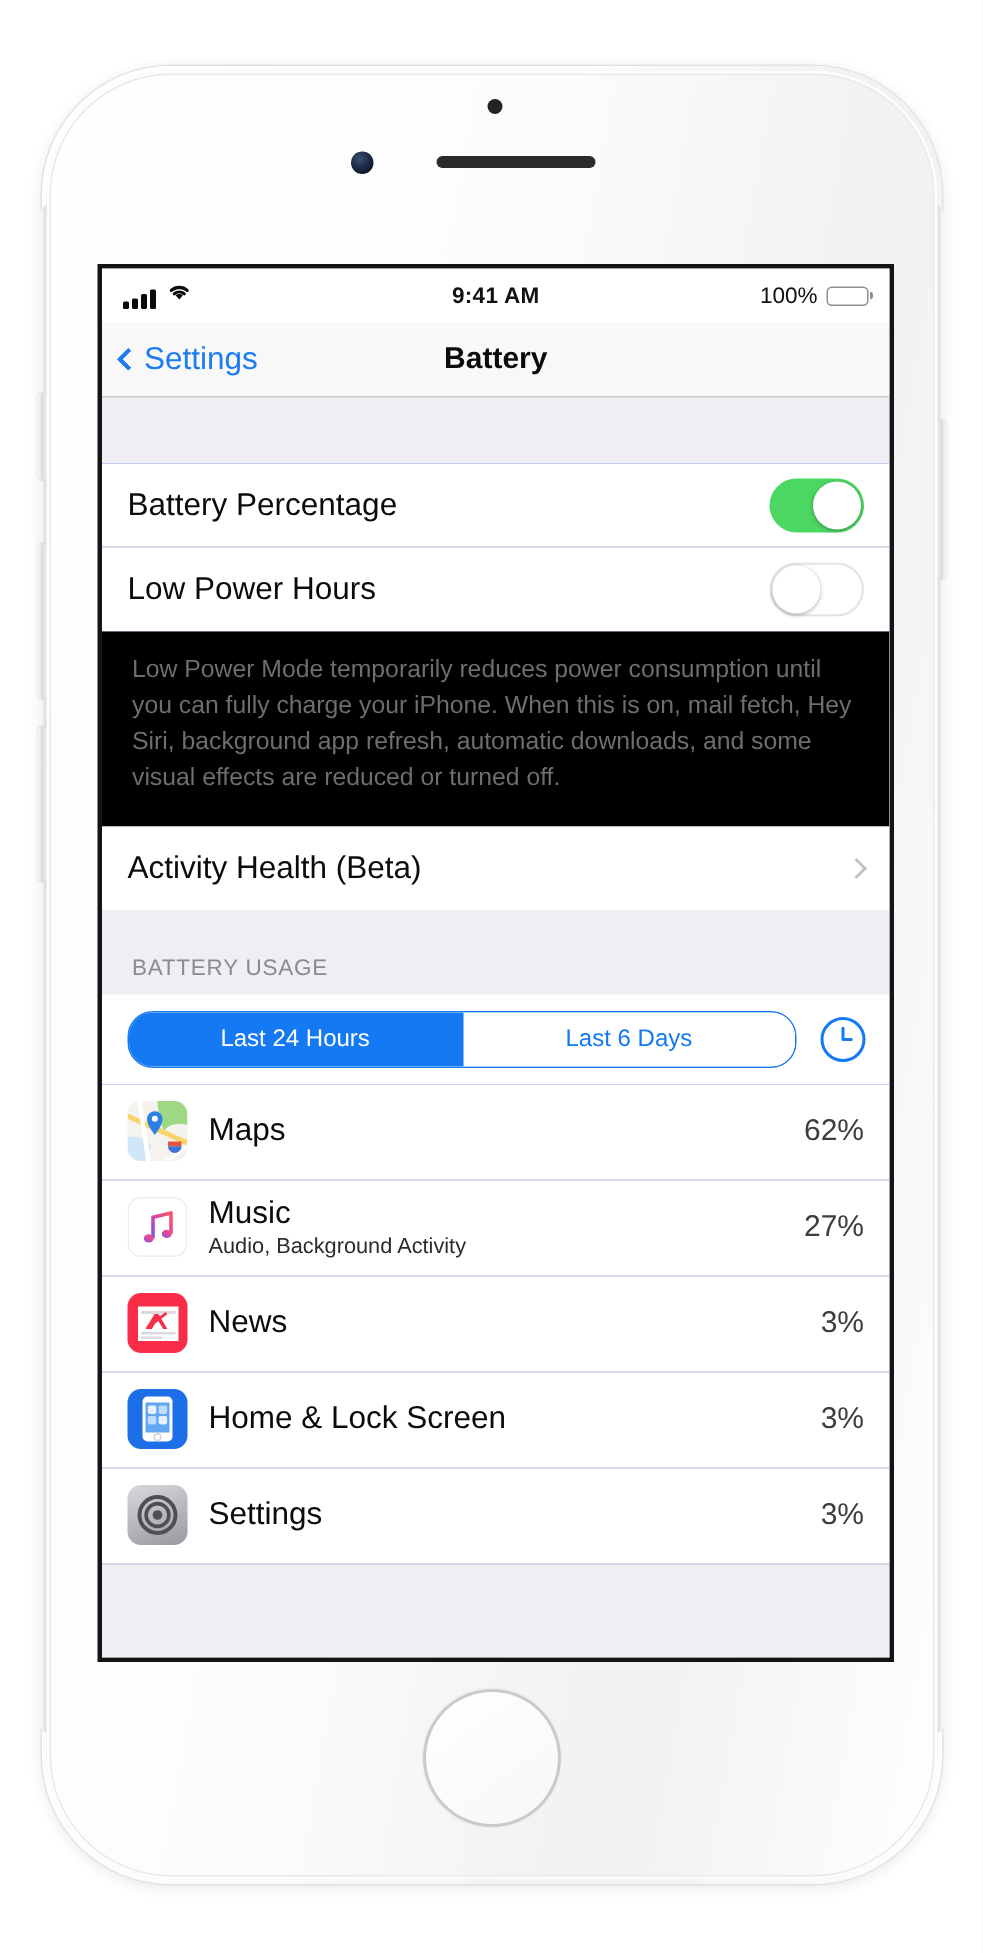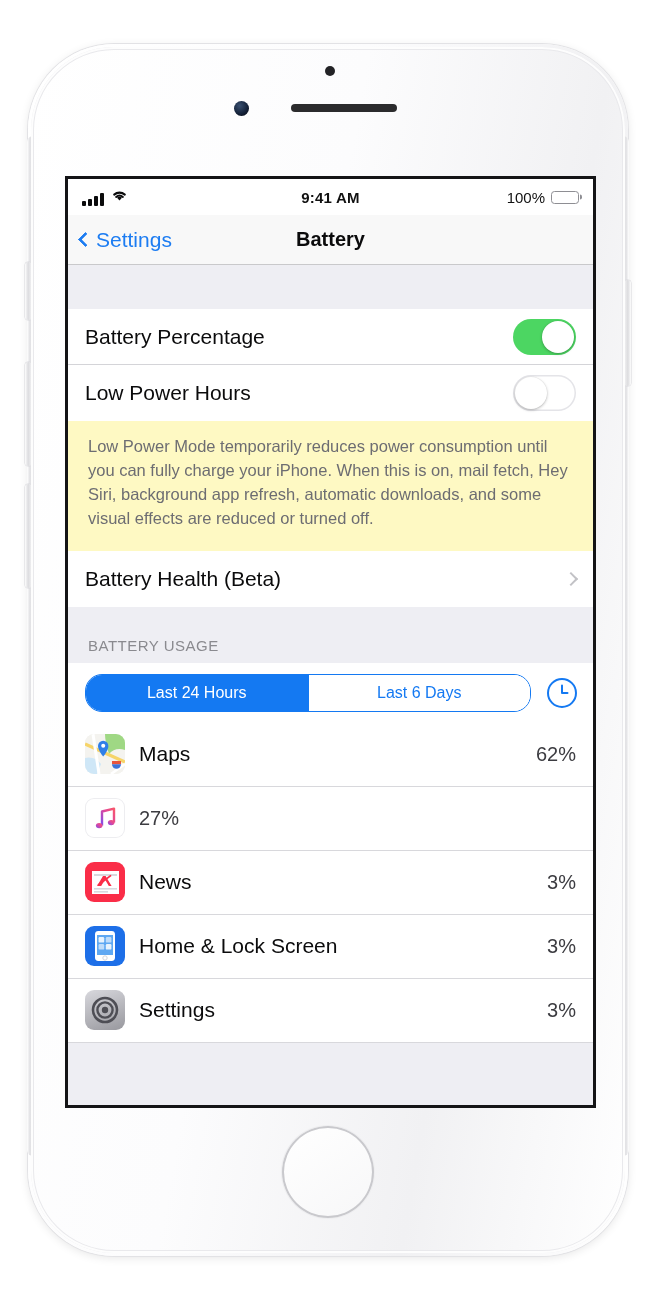--- a/index.html
+++ b/index.html
@@ -139,21 +139,21 @@
     position:absolute; top:2px; width:32px; height:32px; border-radius:50%;
     background:#fff; box-shadow:0 1px 3px rgba(0,0,0,.28), 0 0 0 .5px rgba(0,0,0,.04);
   }
   .toggle.on  .knob { right:2px; }
   .toggle.off .knob { left:2px; }
 
   
   .footer-note {
     padding:14px 20px 20px 20px;
     font-size:16.5px; line-height:1.45; color:#6d6d72;
-    background:#fef9c3;
+    background:#000000;
   }
 
   
   .chev-right {
     width:10px; height:10px; border-top:2.5px solid #c2c2c6; border-right:2.5px solid #c2c2c6;
     transform:rotate(45deg); flex:none;
   }
 
   
   .section-head {
@@ -263,21 +263,21 @@
           <span class="toggle off">
               <span class="knob"></span>
             </span>
         </div>
       </div>
 
       <div class="footer-note">Low Power Mode temporarily reduces power consumption until you can fully charge your iPhone. When this is on, mail fetch, Hey Siri, background app refresh, automatic downloads, and some visual effects are reduced or turned off.</div>
 
       <div class="group">
         <div class="row">
-          <span class="row-label">Battery Health (Beta)</span>
+          <span class="row-label">Activity Health (Beta)</span>
           <span class="chev-right"></span>
         </div>
       </div>
 
       <div class="section-head">BATTERY USAGE</div>
 
       <div class="seg-row">
         <div class="segmented">
           <div class="seg active">Last 24 Hours</div>
           <div class="seg inactive">Last 6 Days</div>
@@ -321,20 +321,24 @@
                   <stop offset="0%" stop-color="#7b4df0"></stop>
                   <stop offset="55%" stop-color="#e0489a"></stop>
                   <stop offset="100%" stop-color="#f8576b"></stop>
                 </linearGradient>
               </defs>
               <path d="M10 20.5 V6.5 L22 3.6 V17.5" stroke="url(#mg)" stroke-width="2.4" fill="none" stroke-linejoin="round"></path>
               <ellipse cx="7.2" cy="20.6" rx="3.3" ry="2.7" fill="url(#mg)"></ellipse>
               <ellipse cx="19.2" cy="17.6" rx="3.3" ry="2.7" fill="url(#mg)"></ellipse>
             </svg>
           </span>
+          <span class="usage-text">
+            <span class="usage-name">Music</span>
+            <span class="usage-sub">Audio, Background Activity</span>
+          </span>
           <span class="usage-pct">27%</span>
         </div>
 
         <div class="usage-row">
           <span class="app-icon ic-news">
             <span class="ic-news-inner">
               <svg width="25" height="21" viewBox="0 0 25 21">
                 <rect x="1" y="2" width="23" height="2" fill="#d9d9de"></rect>
                 <rect x="1" y="16" width="23" height="1.6" fill="#d9d9de"></rect>
                 <rect x="1" y="19" width="14" height="1.6" fill="#d9d9de"></rect>

